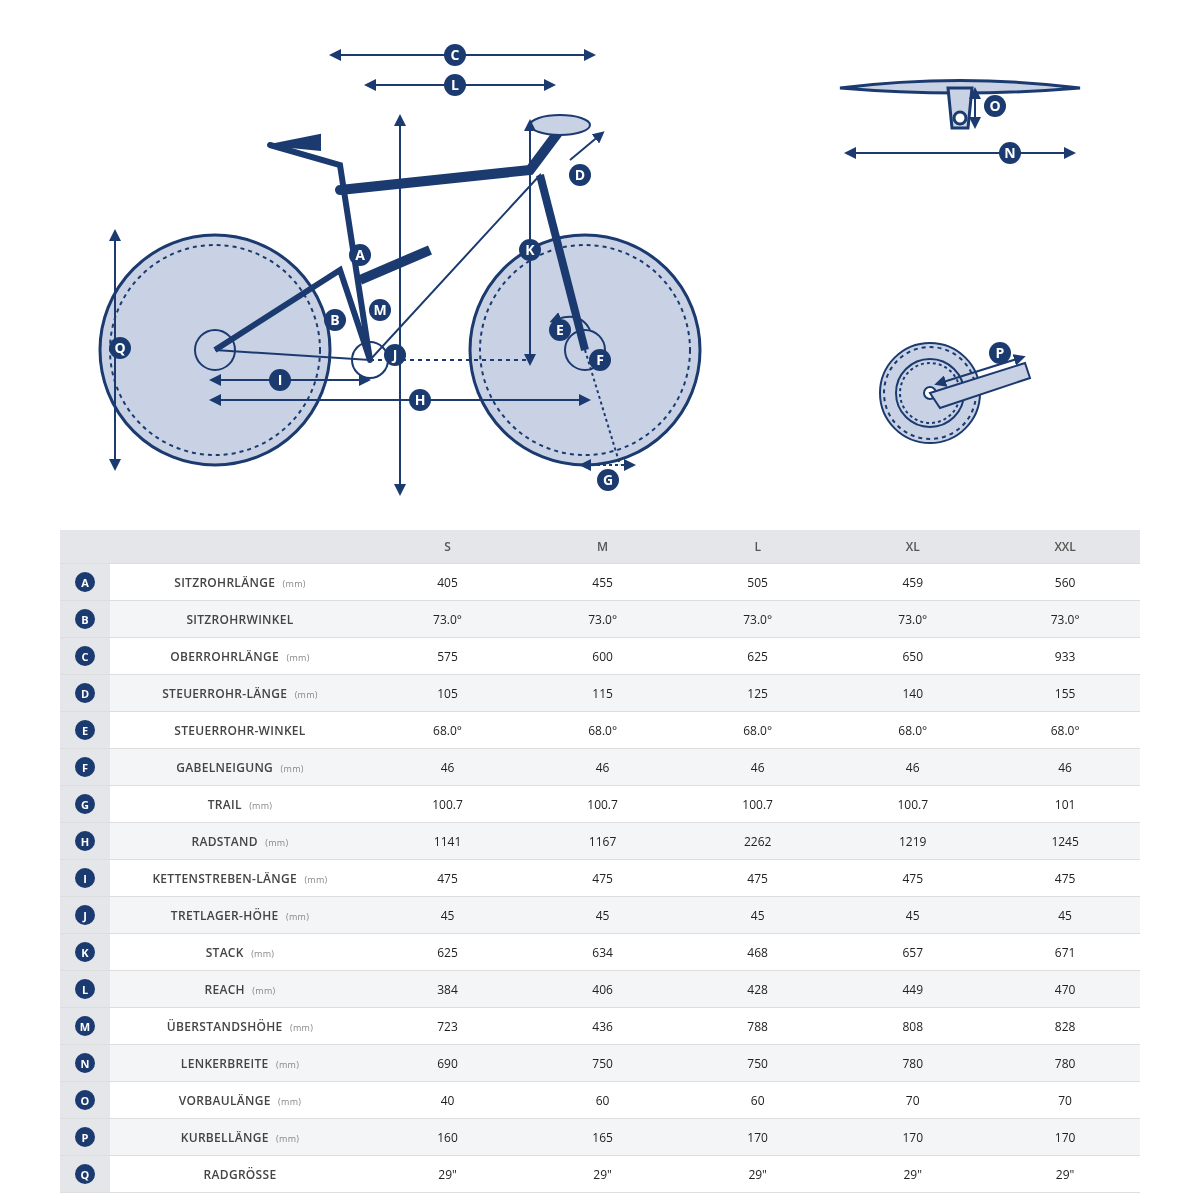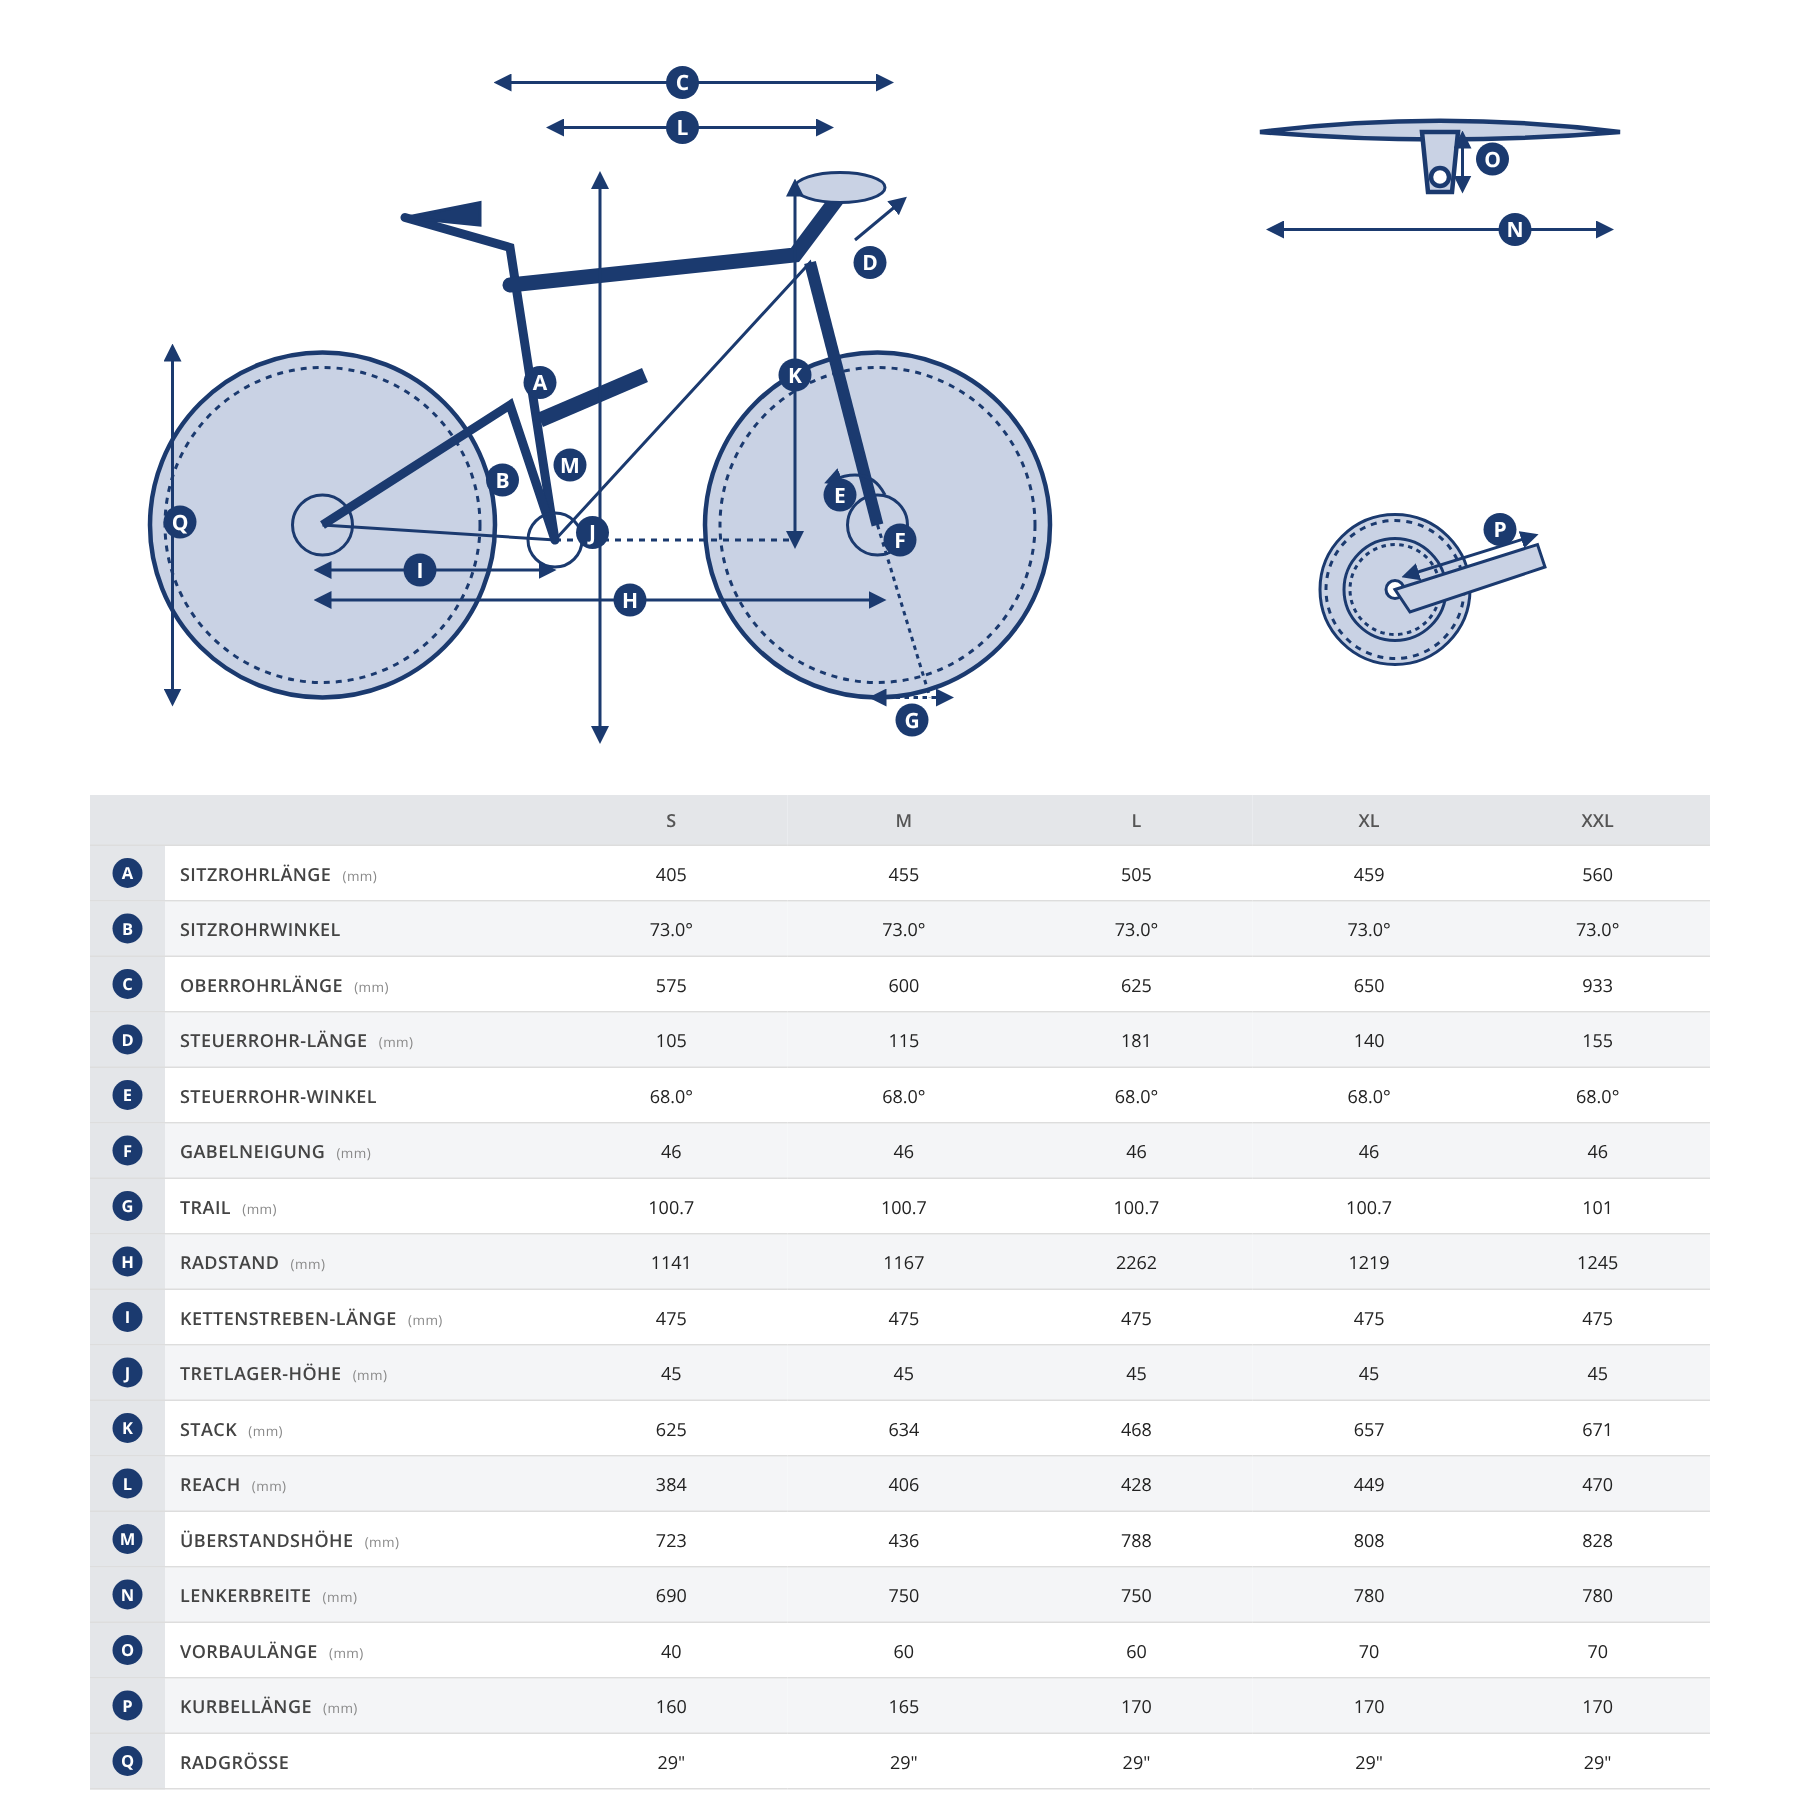--- a/index.html
+++ b/index.html
@@ -7,21 +7,21 @@
   .wrap{padding:20px 60px 40px}
   .diagram-row{display:flex;gap:40px;margin-bottom:30px}
   .bike-svg{flex:0 0 680px}
   .side-svgs{flex:1;display:flex;flex-direction:column;justify-content:space-around;align-items:center;gap:60px}
   svg text{font-family:inherit;font-weight:700;font-size:14px;fill:#fff}
   table{width:100%;border-collapse:collapse;font-size:12px}
   th,td{padding:8px 10px;text-align:center;border-bottom:1px solid #ddd}
   thead th{background:#e4e6e9;color:#555;font-weight:600;font-size:12px}
   tbody tr:nth-child(even){background:#f4f5f7}
   tbody tr:nth-child(odd){background:#fff}
-  td.lab{text-align:left;font-weight:600;color:#444;letter-spacing:.3px}
+  td.lab{text-align:center;font-weight:600;color:#444;letter-spacing:.3px}
   td.lab .u{font-weight:400;font-size:9px;color:#888;margin-left:4px}
   .badge{display:inline-flex;width:20px;height:20px;border-radius:50%;background:#1b3a6f;color:#fff;font-size:11px;font-weight:700;align-items:center;justify-content:center}
   td.badge-cell{width:50px;background:#e4e6e9}
   thead th:first-child{width:50px}
   thead th:nth-child(2){text-align:left;width:260px}
 </style>
 </head>
 <body>
 
 <div class="wrap">
@@ -221,21 +221,21 @@
           <td>600</td>
           <td>625</td>
           <td>650</td>
           <td>933</td>
         </tr>
         <tr>
           <td class="badge-cell"><span class="badge">D</span></td>
           <td class="lab">STEUERROHR-LÄNGE <span class="u">(mm)</span></td>
           <td>105</td>
           <td>115</td>
-          <td>181</td>
+          <td>125</td>
           <td>140</td>
           <td>155</td>
         </tr>
         <tr>
           <td class="badge-cell"><span class="badge">E</span></td>
           <td class="lab">STEUERROHR-WINKEL</td>
           <td>68.0°</td>
           <td>68.0°</td>
           <td>68.0°</td>
           <td>68.0°</td>

